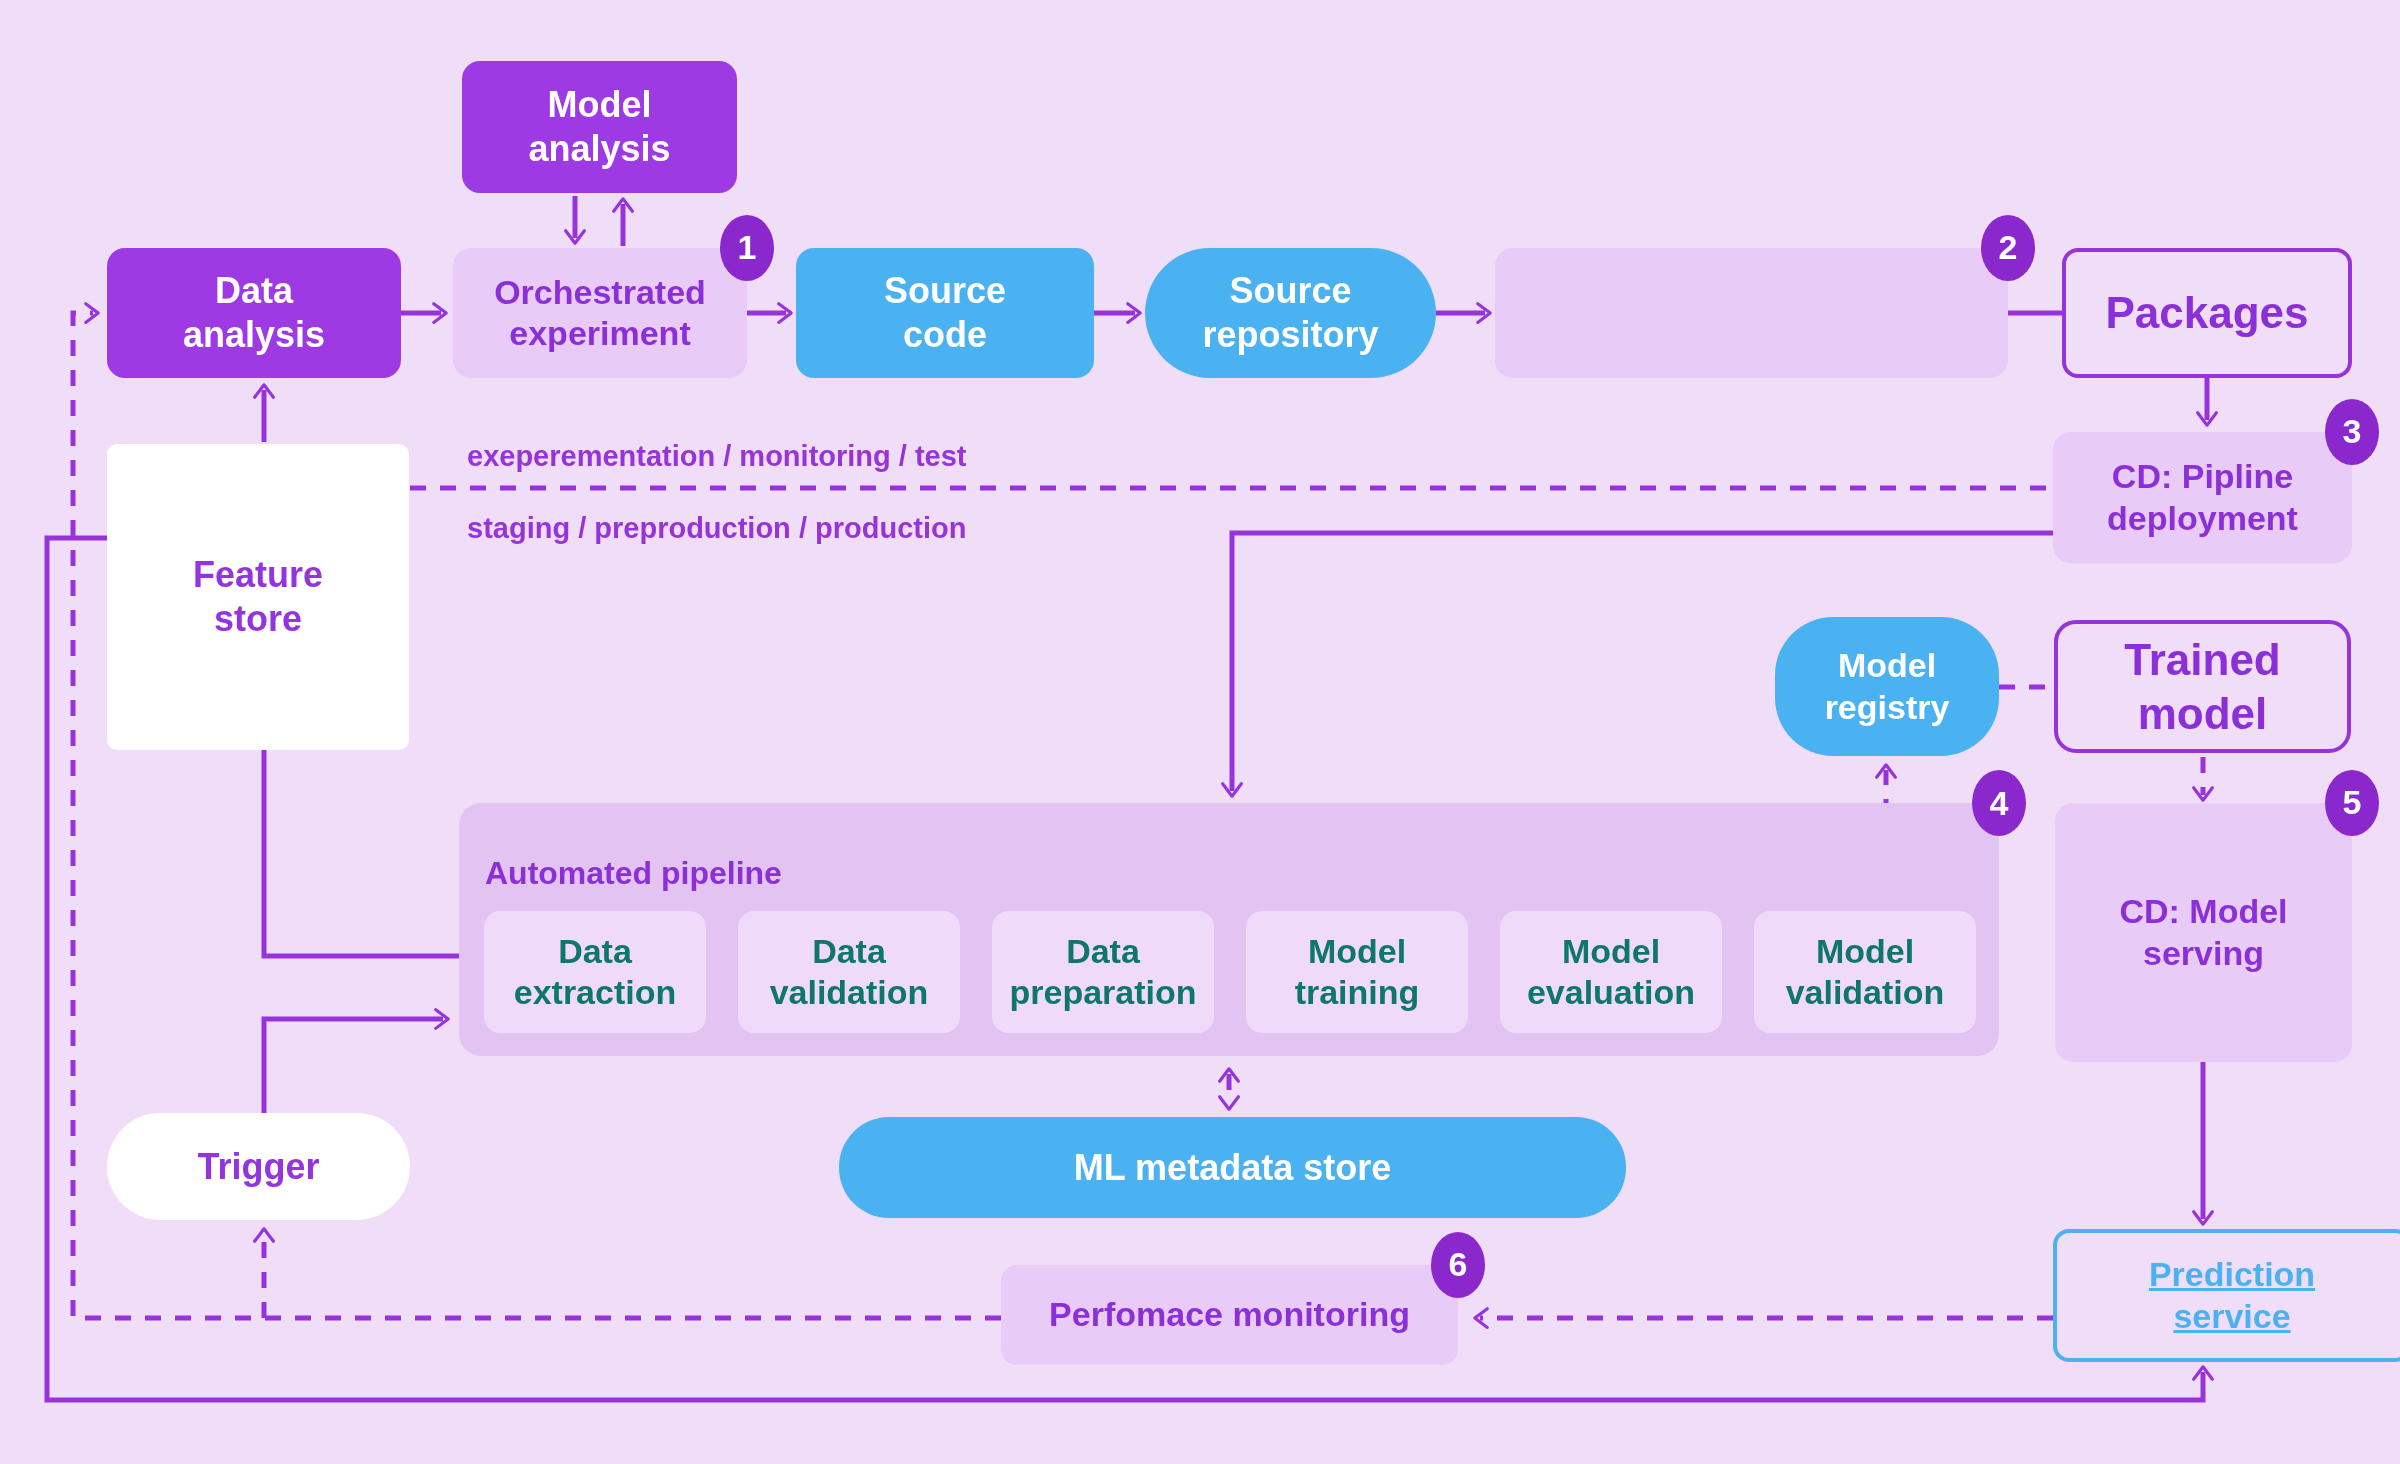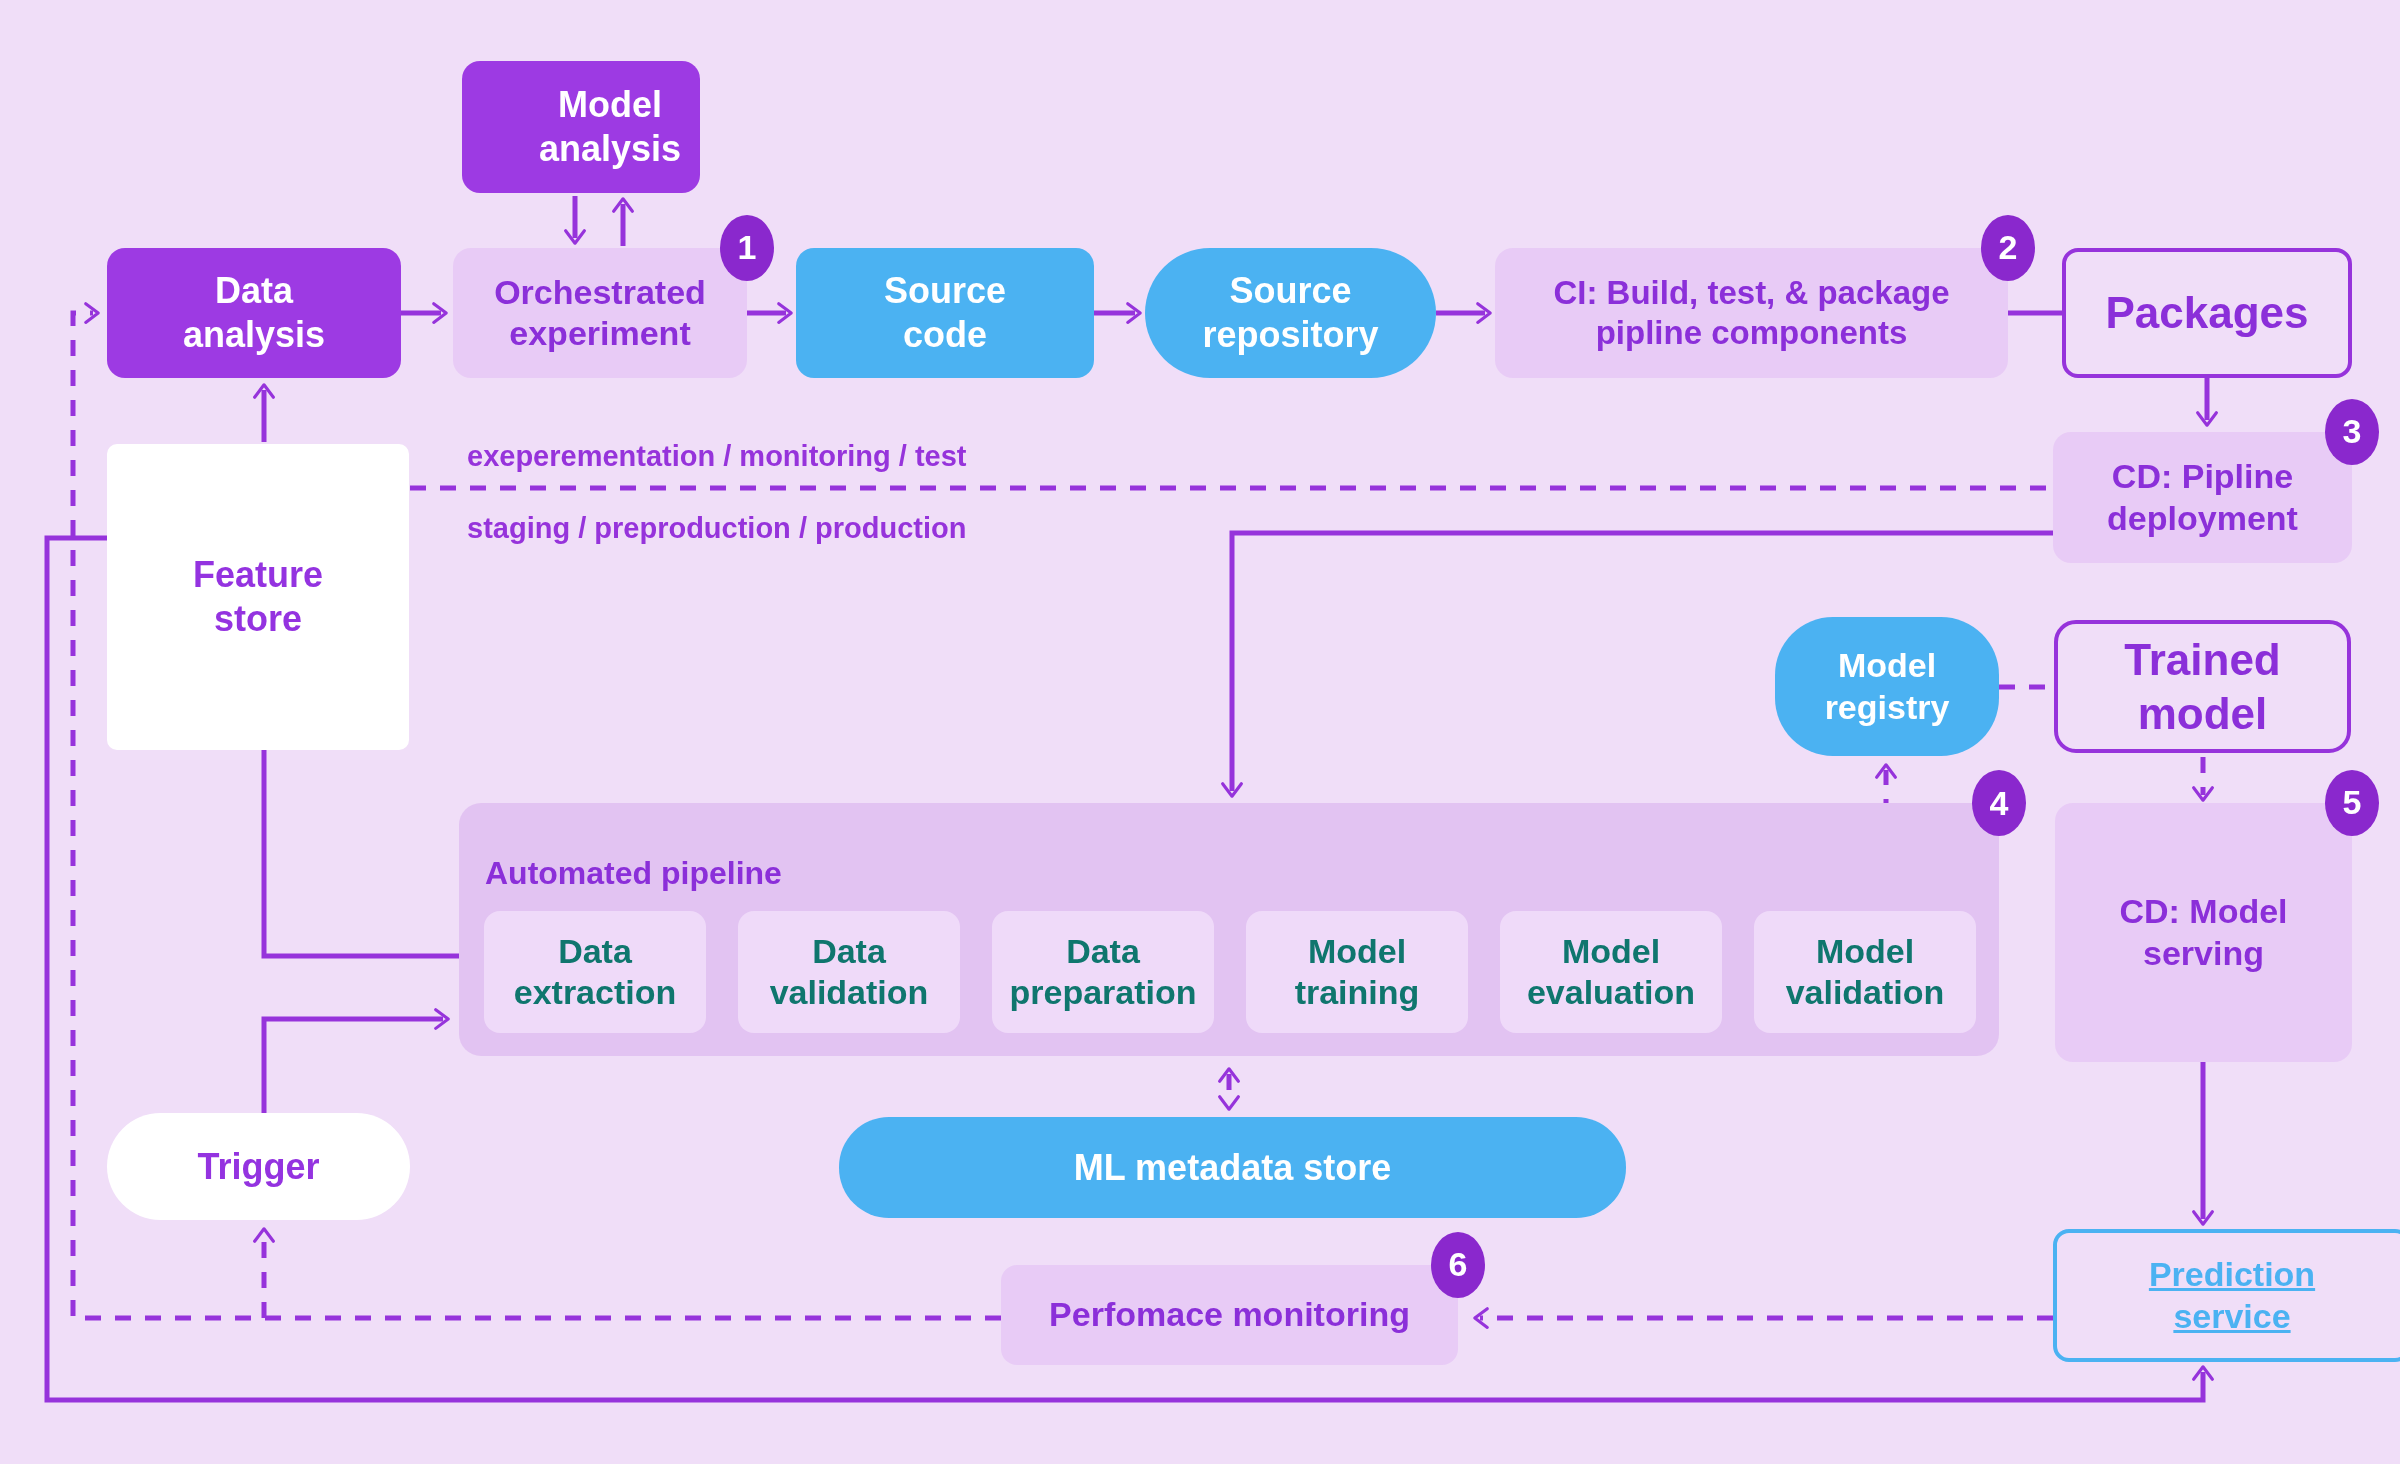--- a/index.html
+++ b/index.html
@@ -78,21 +78,21 @@
         <path d="M1001,1318 H73 V313 H93" marker-end="url(#arr)"></path>
         <path d="M264,1318 V1234" marker-end="url(#arr)"></path>
         <path d="M1886,905 V770" marker-end="url(#arr)"></path>
         <path d="M1999,687 H2050"></path>
         <path d="M2203,757 V795" marker-end="url(#arr)"></path>
         <path d="M1229,1074 V1104" marker-start="url(#arr)" marker-end="url(#arr)"></path>
       </g>
     </g>
   </svg>
 
-  <div class="node purple" style="left:462px;top:61px;width:238px;height:132px;justify-content:flex-end;">
+  <div class="node purple" style="left:462px;top:61px;width:275px;height:132px;">
     <span class="lbl" style="max-width:180px">Model analysis</span>
   </div>
 
   <div class="node purple" style="left:107px;top:248px;width:294px;height:130px;">
     <span class="lbl" style="max-width:180px">Data analysis</span>
   </div>
 
   <div class="node lav" style="left:453px;top:248px;width:294px;height:130px;">
     <span class="badge">1</span>
     <span class="lbl" style="max-width:250px">Orchestrated experiment</span>
@@ -101,21 +101,20 @@
   <div class="node blue" style="left:796px;top:248px;width:298px;height:130px;font-size:36px;">
     <span class="lbl" style="max-width:160px">Source code</span>
   </div>
 
   <div class="node blue" style="left:1145px;top:248px;width:291px;height:130px;border-radius:65px;font-size:36px;">
     <span class="lbl" style="max-width:210px">Source repository</span>
   </div>
 
   <div class="node lav" style="left:1495px;top:248px;width:513px;height:130px;font-size:33px;">
     <span class="badge">2</span>
-    <span class="lbl" style="max-width:470px">CI: Build, test, &amp; package pipline components</span>
   </div>
 
   <div class="node outline-purple" style="left:2062px;top:248px;width:290px;height:130px;border-radius:16px;">
     <span class="lbl">Packages</span>
   </div>
 
   <div class="node lav" style="left:2053px;top:432px;width:299px;height:131px;">
     <span class="badge">3</span>
     <span class="lbl" style="max-width:240px">CD: Pipline deployment</span>
   </div>

